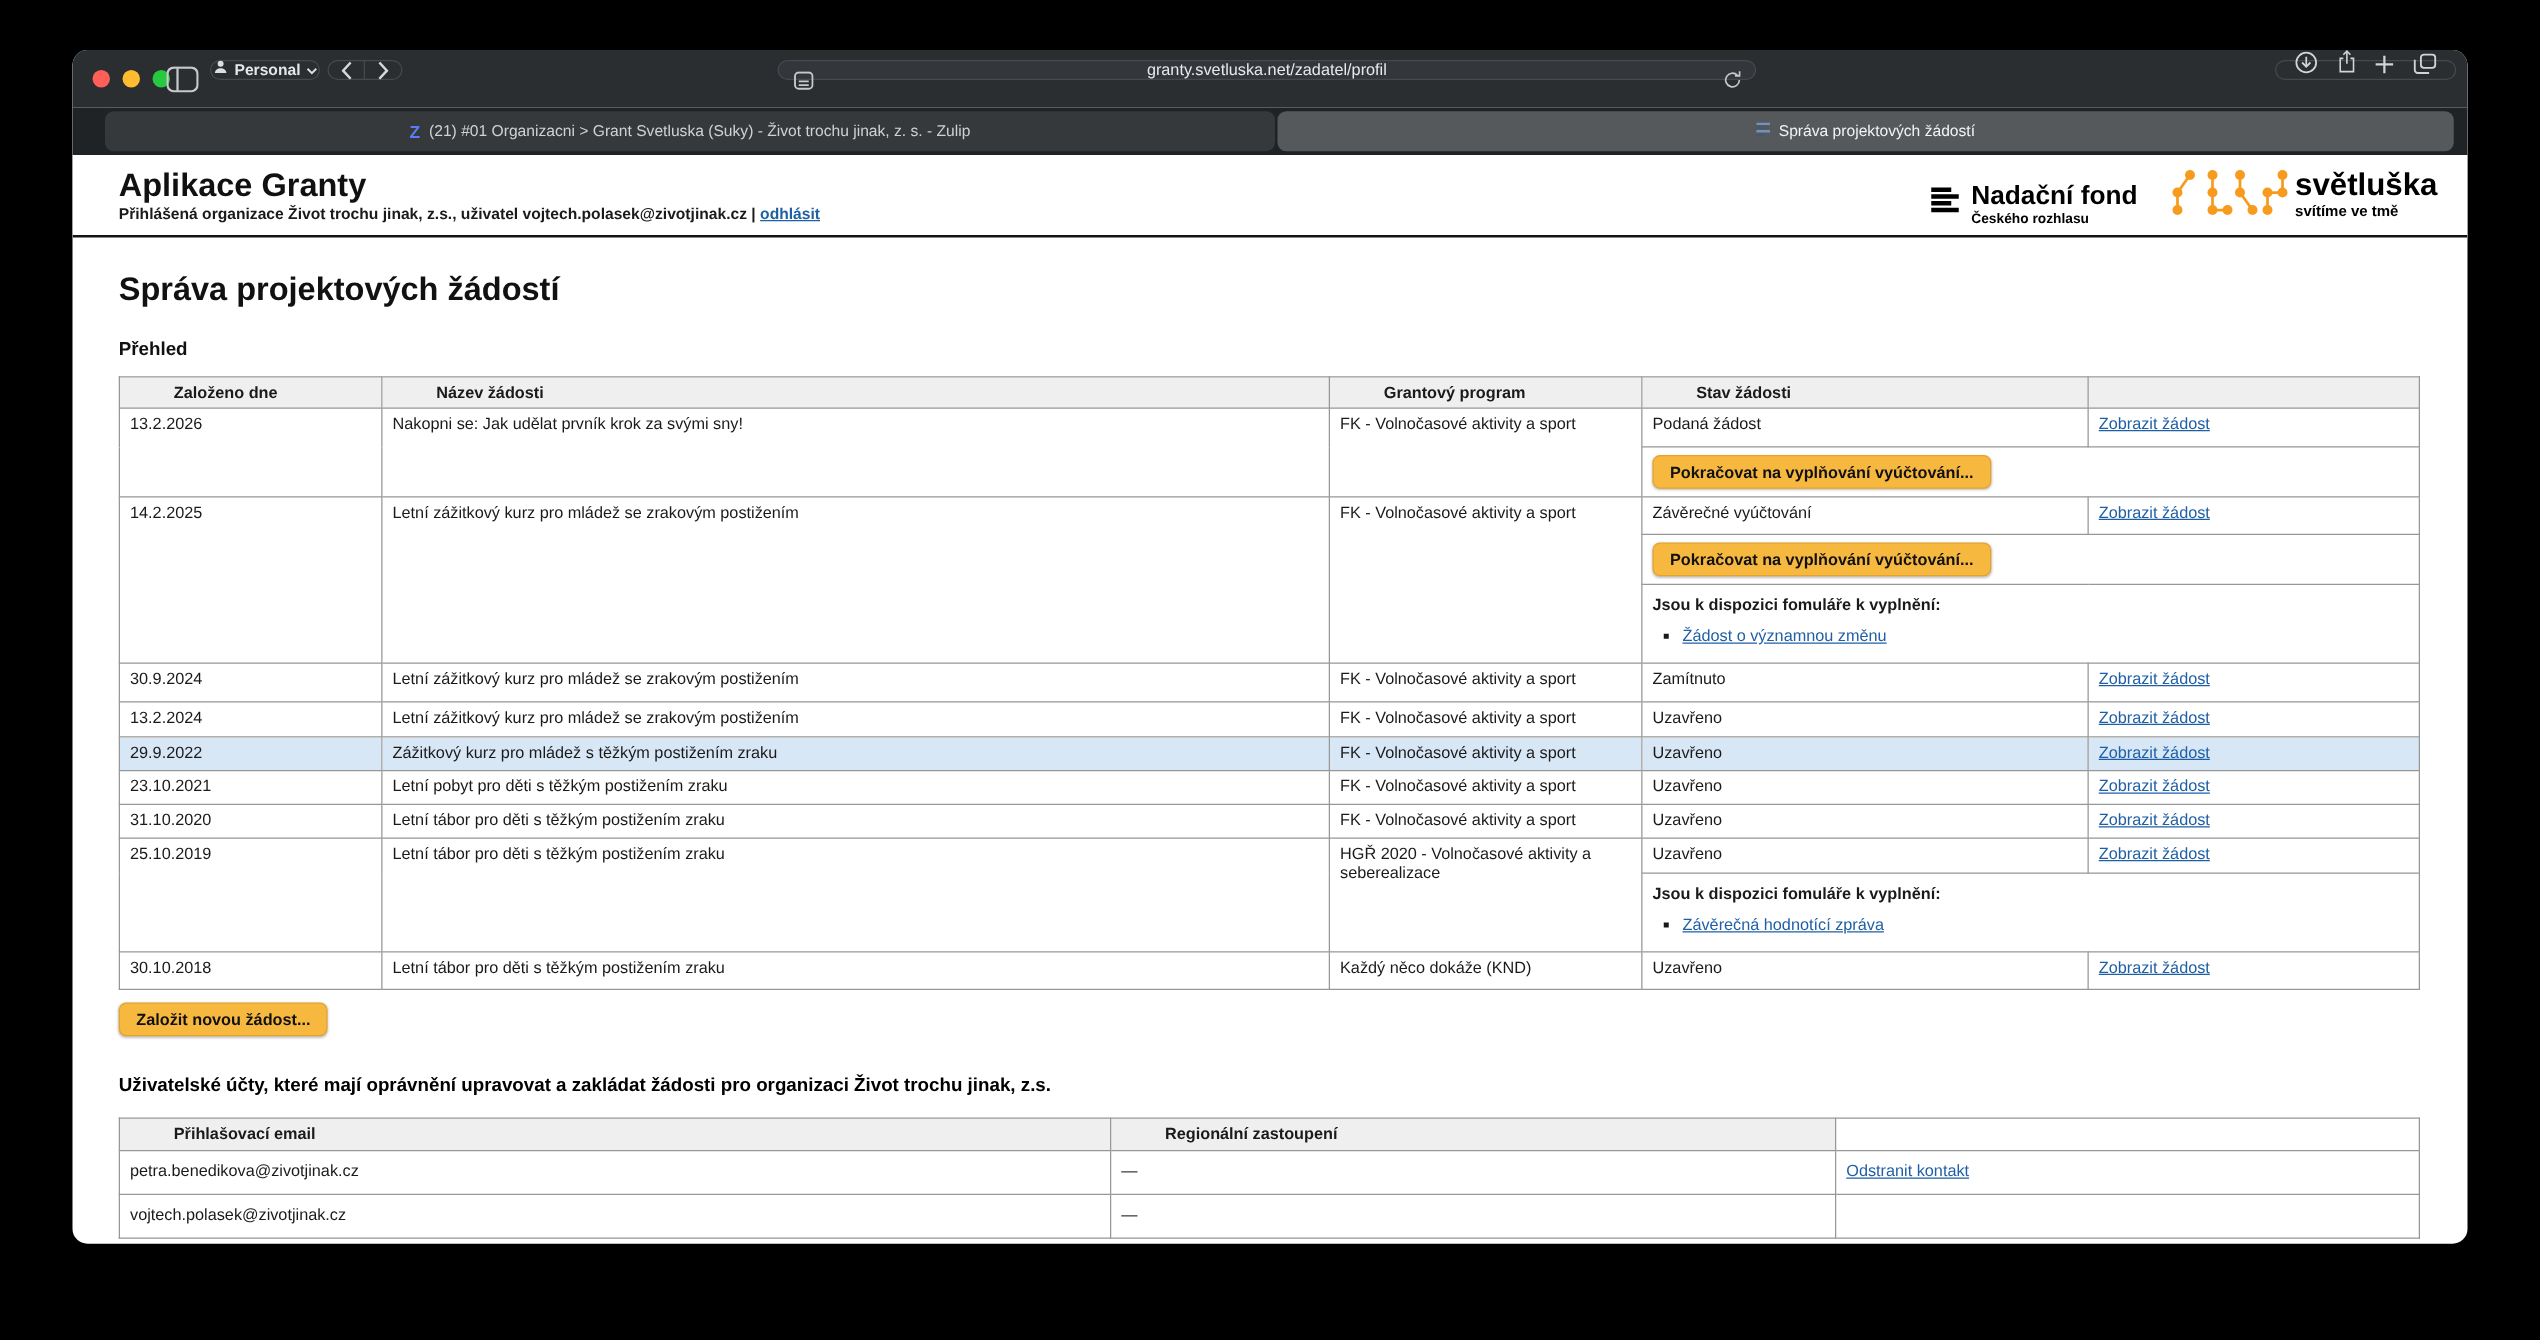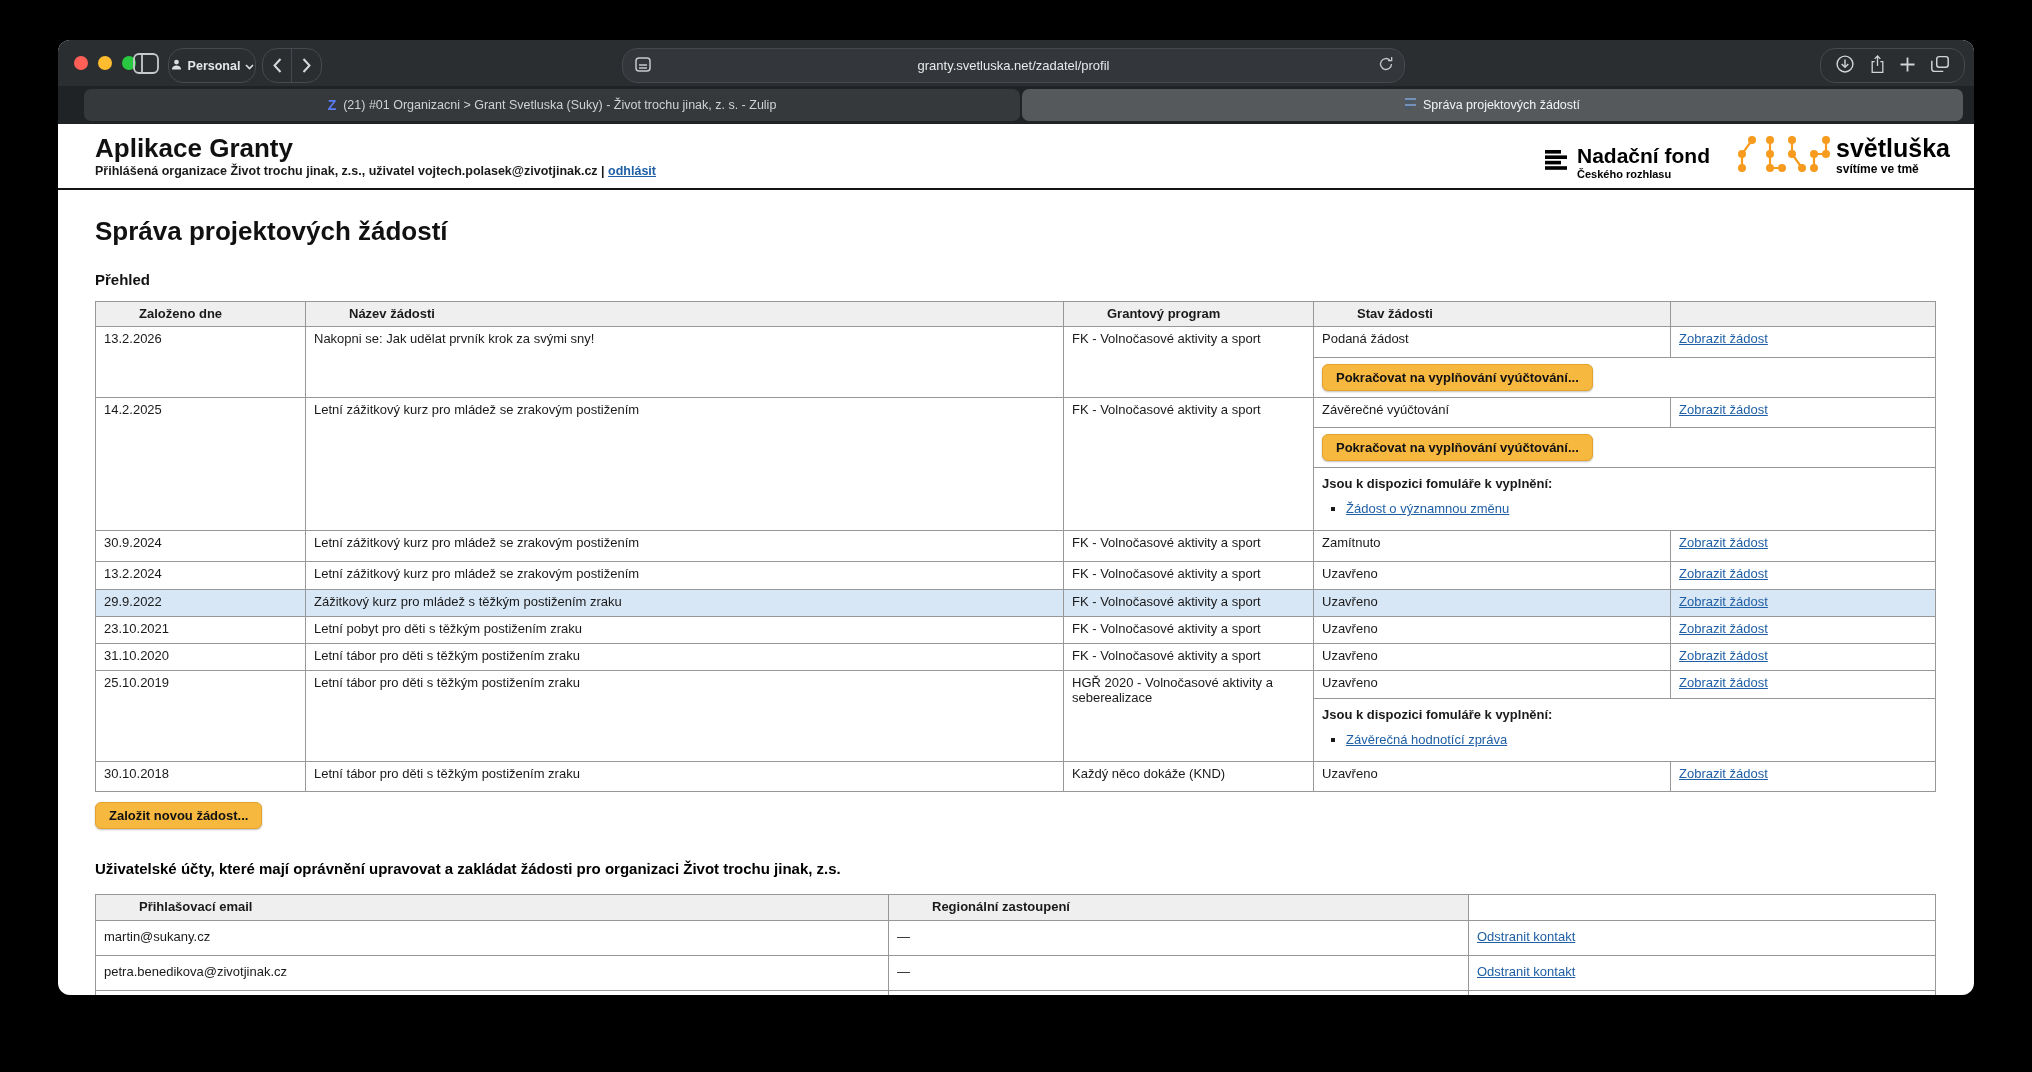--- a/index.html
+++ b/index.html
@@ -8,22 +8,22 @@
   .window { position:absolute; left:58px; top:40px; width:1916px; height:955px;
             border-radius:12px; overflow:hidden; background:#fff; }
 
   
   .chrome { position:relative; height:46px; background:#2a2e31; }
   .traffic { position:absolute; left:16px; top:16px; display:flex; gap:10px; }
   .traffic span { width:14px; height:14px; border-radius:50%; display:block; }
   .t-close{ background:#ff5f57; } .t-min{ background:#febc2e; } .t-zoom{ background:#28c840; }
   .sidebar-btn { position:absolute; left:73px; top:12px; width:30px; height:22px;
                  display:flex; align-items:center; justify-content:center; cursor:pointer; }
-  .pill { position:absolute; top:8px; height:35px; border:1px solid #46494d; border-radius:15px;
-          display:flex; align-items:center; justify-content:center; color:#e4e6e7; font-size:12.5px; }
+  .pill { position:absolute; top:8px; height:16px; border:1px solid #46494d; border-radius:15px;
+          display:flex; align-items:flex-end; justify-content:center; color:#e4e6e7; font-size:12.5px; }
   .profile { left:110px; width:88px; gap:5px; font-weight:600; }
   .navbtns { left:204px; width:60px; gap:0; }
   .navbtns .half { width:50%; height:100%; display:flex; align-items:center; justify-content:center; }
   .navbtns .half:first-child { border-right:1px solid #46494d; }
   .urlbar { left:564px; width:783px; background:#33373b; justify-content:center; position:absolute; }
   .urlbar .reader { position:absolute; left:12px; top:8px; }
   .urlbar .reload { position:absolute; right:10px; top:7px; }
   .url-text { color:#e8e9ea; font-size:13px; }
   .right-icons { right:9px; width:145px; justify-content:space-evenly; }
 
@@ -367,25 +367,20 @@
           <col style="width:580px">
           <col style="width:467px">
         </colgroup>
       <tbody>
           <tr style="height:26px">
         <th>Přihlašovací email</th>
         <th>Regionální zastoupení</th>
         <th class="nobg"></th>
       </tr>
       <tr style="height:35px">
-        <td>martin@sukany.cz</td>
-        <td>—</td>
-        <td><a class="blue tablelink">Odstranit kontakt</a></td>
-      </tr>
-      <tr style="height:35px">
         <td>petra.benedikova@zivotjinak.cz</td>
         <td>—</td>
         <td><a class="blue tablelink">Odstranit kontakt</a></td>
       </tr>
       <tr style="height:35px">
         <td>vojtech.polasek@zivotjinak.cz</td>
         <td>—</td>
         <td></td>
       </tr>
     </tbody>

